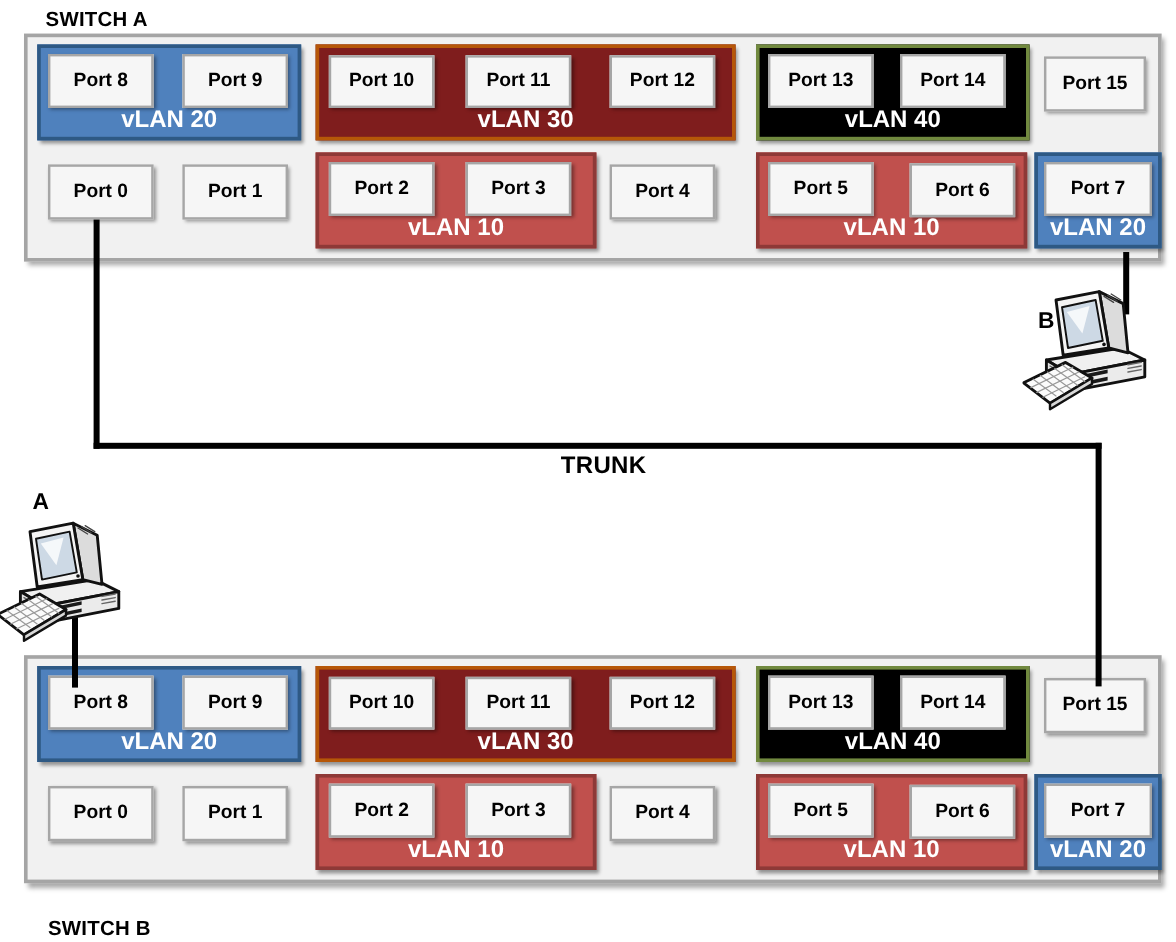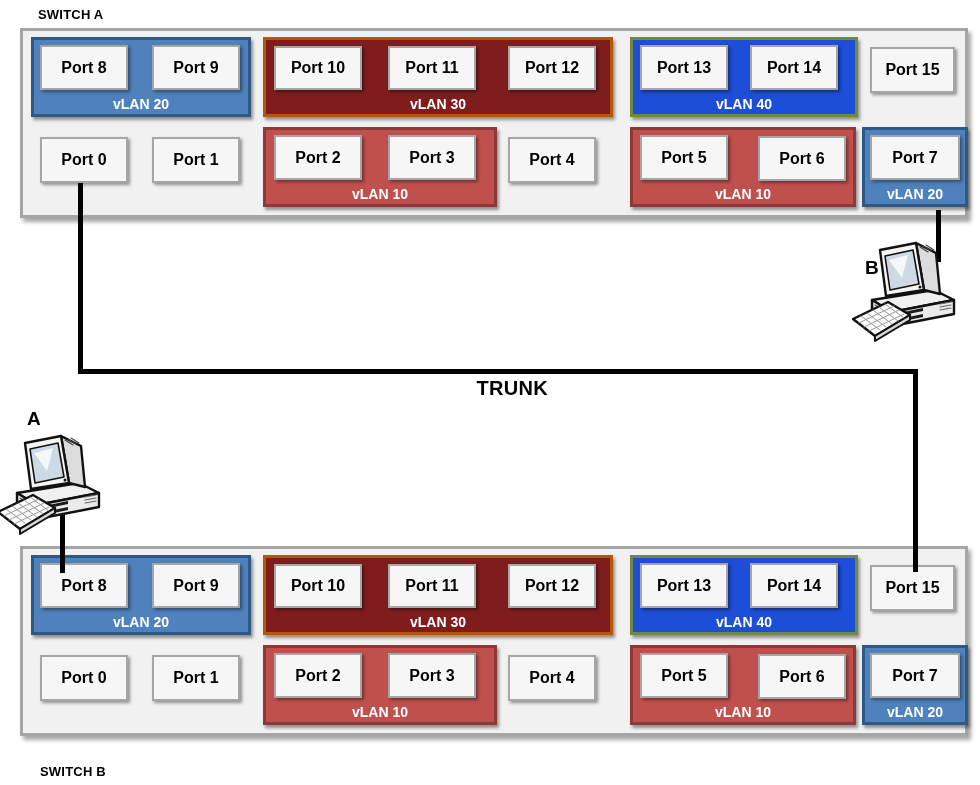--- a/index.html
+++ b/index.html
@@ -11,38 +11,38 @@
     position: absolute; left: 20px; width: 948px; height: 190px;
     background: #f1f1f1; border: 3px solid #a5a5a5;
     box-shadow: 3px 4px 4px rgba(0,0,0,.35);
   }
   .vlan {
     position: absolute; border: 3px solid;
     box-shadow: 2px 3px 3px rgba(0,0,0,.40);
   }
   .vlan.v20 { background: #4F81BD; border-color: #2E5984; }
   .vlan.v30 { background: #7f1d1d; border-color: #B65708; }
-  .vlan.v40 { background: #1d4ed8; border-color: #71893F; }
+  .vlan.v40 { background: #000000; border-color: #71893F; }
   .vlan.v10 { background: #C0504D; border-color: #8E3937; }
   .vlan-label {
     position: absolute; left: 0; right: 0; bottom: 2px;
-    text-align: center; color: #ffffff; font-weight: bold; font-size: 14px;
+    text-align: center; color: #ffffff; font-weight: bold; font-size: 20px;
   }
   .port {
     position: absolute; background: #f6f6f6; border: 2px solid #a6a6a6;
     box-shadow: 2px 2px 3px rgba(0,0,0,.40);
     display: flex; align-items: center; justify-content: center;
     font-weight: bold; font-size: 16px; color: #000;
     white-space: nowrap;
     text-align: center;
   }
   .line { position: absolute; background: #000; }
   .lbl { position: absolute; font-weight: bold; color: #000; }
-  .switch-name { font-size: 13px; letter-spacing: .2px; }
-  .trunk-label { font-size: 20px; text-align: right; letter-spacing: .3px; }
+  .switch-name { font-size: 17px; letter-spacing: .2px; }
+  .trunk-label { font-size: 20px; text-align: center; letter-spacing: .3px; }
   .pc-label { font-size: 19px; }
   .pc { position: absolute; }
 </style>
 </head>
 <body>
 
 <div class="stage">
 
   <svg width="0" height="0" style="position:absolute" aria-hidden="true">
     <defs>

